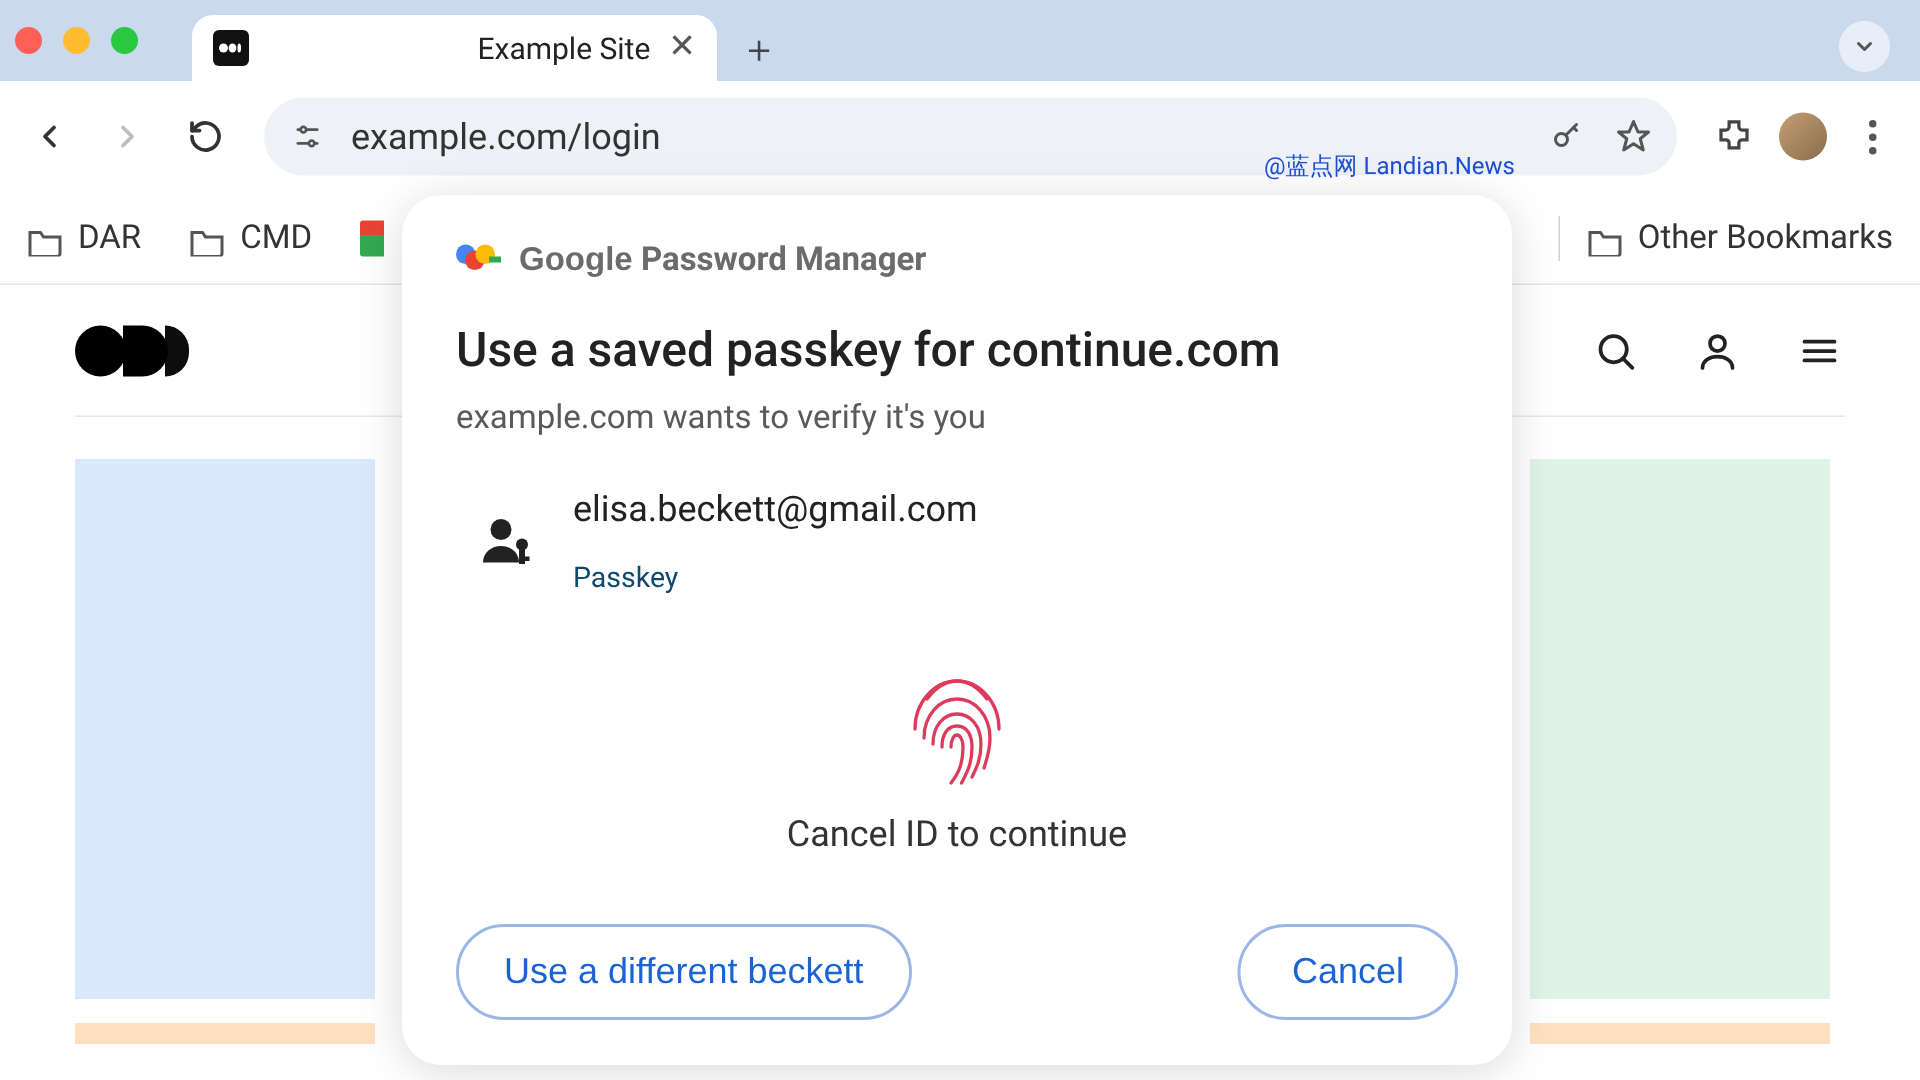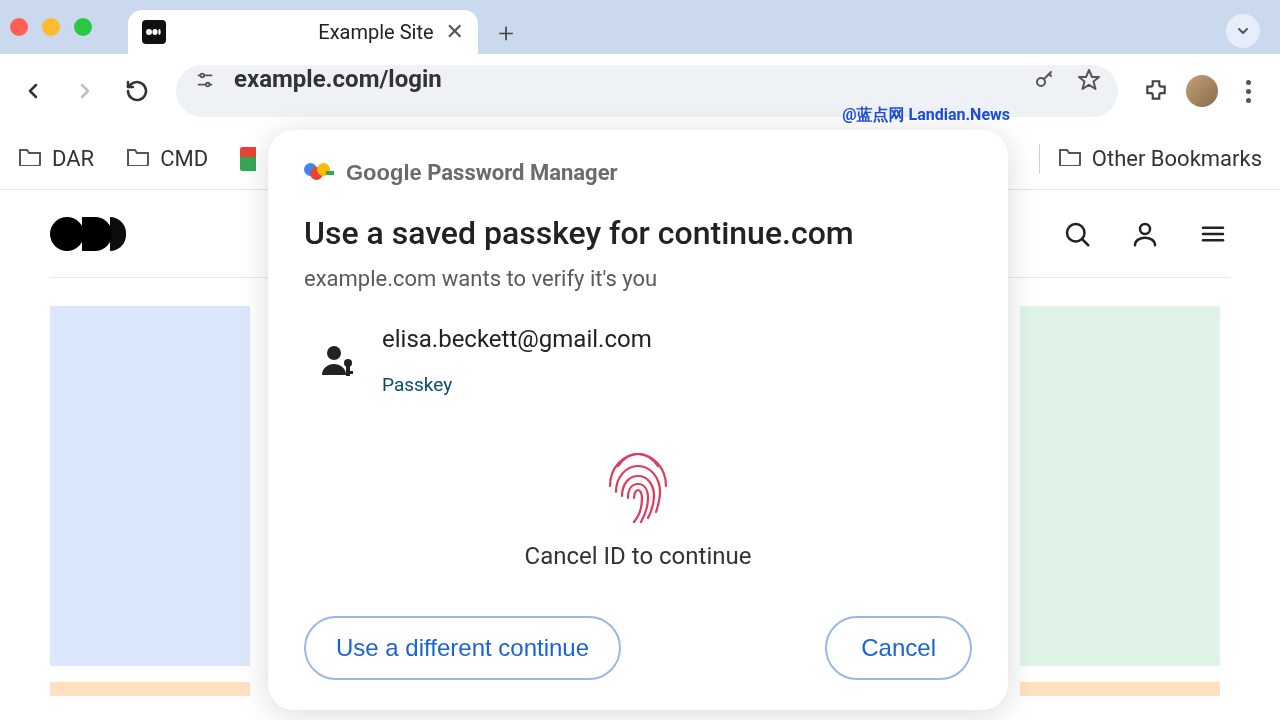--- a/index.html
+++ b/index.html
@@ -81,24 +81,24 @@
   }
   .nav-btn.disabled { color:#bfbfbf; }
   .nav-btn svg { width: 24px; height: 24px; stroke: currentColor; stroke-width: 2.5; fill:none; stroke-linecap:round; stroke-linejoin:round;}
 
   .omnibox {
     flex:1;
     height: 52px;
     background:#eef1f6;
     border-radius: 26px;
     display:flex;
+    align-items:center;
     padding: 0 14px;
     gap: 14px;
     margin: 0 8px;
-    font-weight: bold;
   }
   .site-settings {
     width:30px; height:30px; display:flex; align-items:center; justify-content:center;
     color:#555; border-radius:6px;
   }
   .url-text { flex:1; font-size: 24px; color:#333; }
   .watermark { font-size: 16px; color:#1d4ed8; margin-right:6px;margin-top:40px;}
   .omni-icon { width:30px; height:30px; display:flex; align-items:center; justify-content:center; color:#555;}
   .omni-icon svg { width:24px; height:24px; stroke:currentColor; fill:none; stroke-width:2; stroke-linecap:round; stroke-linejoin:round;}
 
@@ -119,21 +119,21 @@
     height: 62px;
     background:#fff;
     border-bottom: 1px solid #e5e5e5;
     display:flex;
     align-items:center;
     padding: 0 18px;
     gap: 32px;
     position:relative;
   }
   .bm-item {
-    display:flex; align-items:flex-start; gap:10px;
+    display:flex; align-items:flex-end; gap:10px;
     font-size: 22px; color:#333;
   }
   .bm-item .folder { width:24px; height:20px; }
   .folder svg { width:100%; height:100%; fill:none; stroke:#555; stroke-width:2;}
   .bm-right {
     position:absolute; right:18px; display:flex; align-items:center; gap: 18px;
   }
   .bm-divider { width:1px; height:30px; background:#d0d0d0;}
   .gmail-stub { width:16px; height:24px; background:linear-gradient(#ea4335 40%, #34a853 40%); border-radius:2px 0 0 2px;}
 
@@ -410,16 +410,16 @@
         <path d="M24 60c0-12 7-20 16-20s16 8 16 20c0 10-3 16-6 22"></path>
         <path d="M30 62c0-9 4-14 10-14s10 5 10 14c0 12-4 18-7 24"></path>
         <path d="M36 62c0-5 2-8 4-8s4 3 4 8c0 14-5 20-8 24"></path>
         <path d="M20 30c6-8 13-12 20-12s14 4 20 12"></path>
       </svg>
     </div>
     <div class="touchid-text">Cancel ID to continue</div>
   </div>
 
   <div class="dlg-buttons">
-    <button class="pill-btn">Use a different continue</button>
+    <button class="pill-btn">Use a different beckett</button>
     <button class="pill-btn cancel">Cancel</button>
   </div>
 </div>
 
 </body></html>

